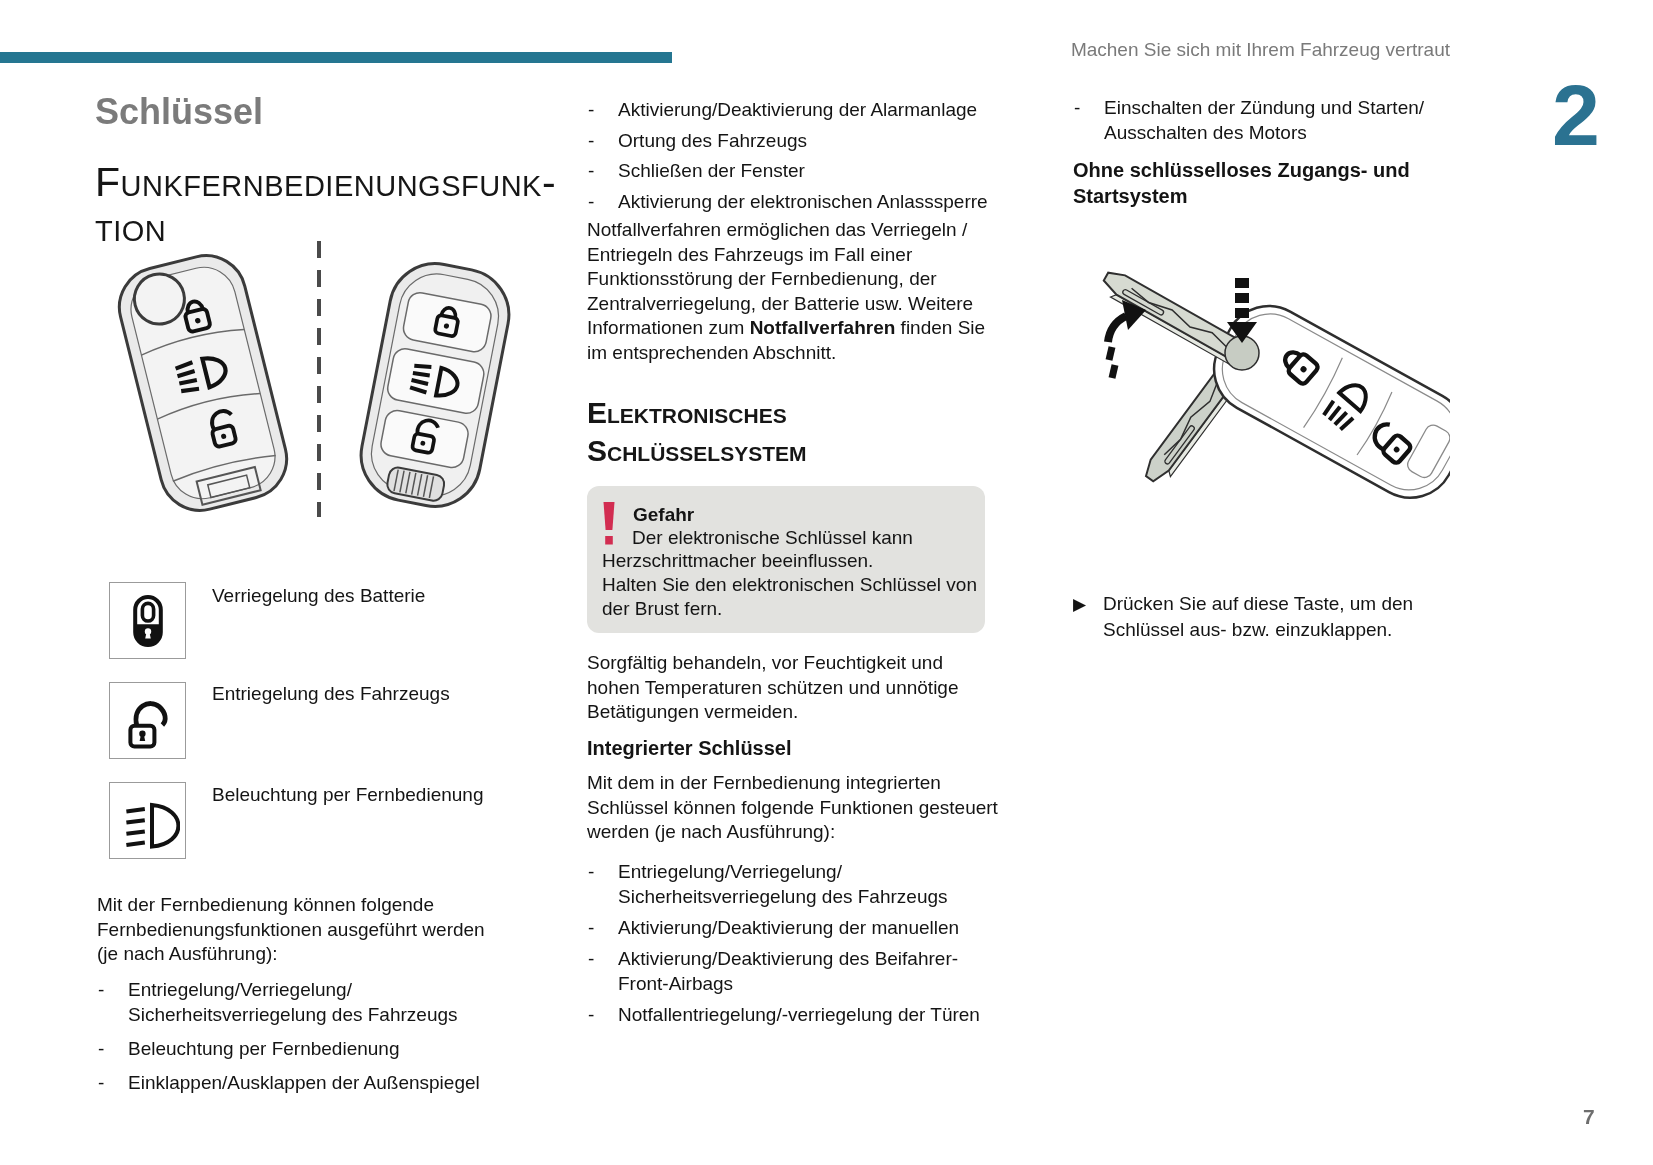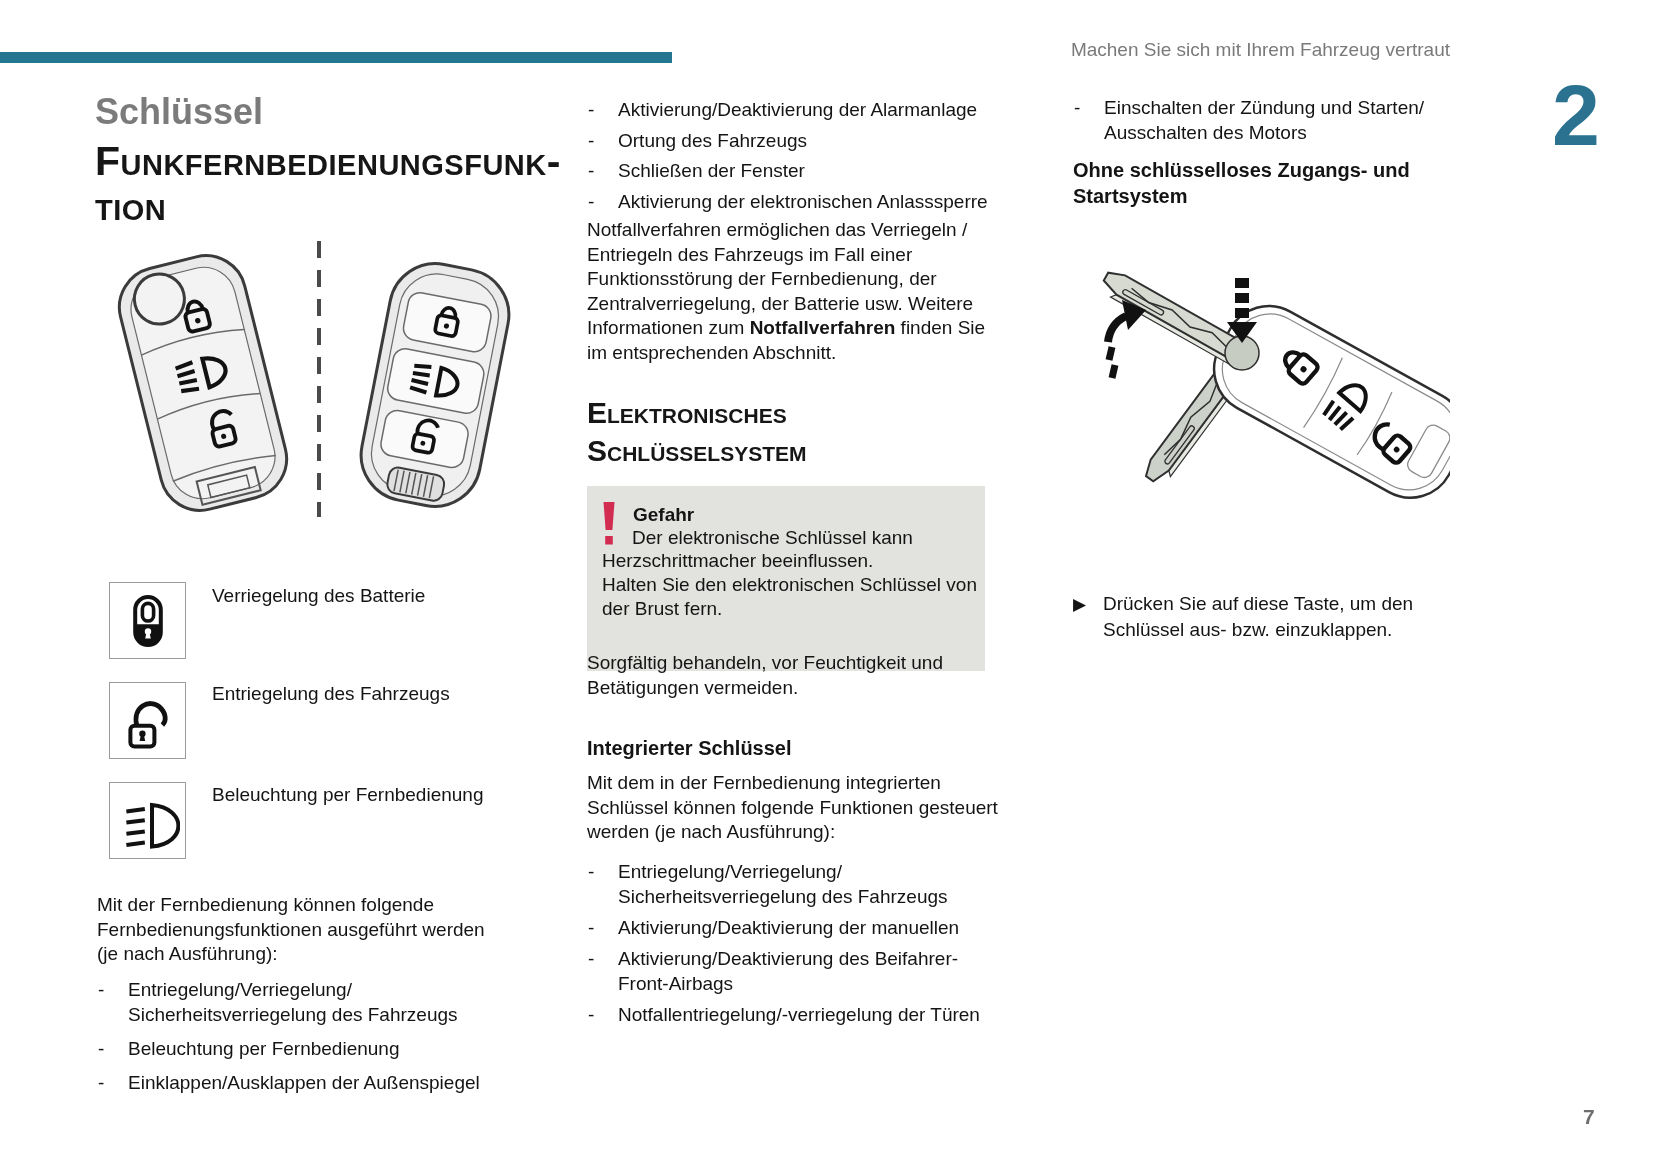--- a/index.html
+++ b/index.html
@@ -9,32 +9,32 @@
   .line{display:block;white-space:nowrap;}
   .body-text{font-size:19px;line-height:24.5px;color:#141414;}
   .bold{font-weight:700;}
   
   #topbar{left:0;top:52px;width:672px;height:11px;}
   
   #header-text{top:39px;right:203px;font-size:19px;color:#7a7a7a;white-space:nowrap;margin-left:16px;}
   #chapter-num{left:1552px;top:72px;font-size:86px;font-weight:700;line-height:1;}
   
   #page-title{left:95px;top:91px;font-size:36px;font-weight:700;color:#7b7b7b;}
-  #section-h{left:95px;top:139px;font-size:41px;line-height:45px;font-weight:700;
+  #section-h{left:95px;top:160px;font-size:41px;line-height:45px;font-weight:400;
              font-variant:small-caps;letter-spacing:.5px;color:#161616;}
   .iconbox{width:75px;height:75px;border:1px solid #9b9b9b;background:#fff;
            display:flex;align-items:center;justify-content:center;}
   .iconlabel{left:212px;font-size:19px;line-height:24px;white-space:nowrap;}
   
   .blist .item{position:relative;padding-left:31px;line-height:25px;font-size:19px;}
   .blist .dash{position:absolute;left:1px;top:0;}
   
   .smallcaps-h{font-variant:small-caps;font-weight:700;color:#161616;}
   
-  #danger-box{left:587px;top:486px;width:398px;height:185px;background:#e2e2df;border-radius:0;}
+  #danger-box{left:587px;top:486px;width:398px;height:147px;background:#e2e2df;border-radius:12px;}
   #danger-box .dline{position:absolute;font-size:19px;line-height:24px;white-space:nowrap;}
   .subhead{font-size:20px;font-weight:700;}
   #right-heading{font-size:20px;font-weight:700;line-height:25.5px;}
   #page-num{left:1583px;top:1105px;font-size:21px;font-weight:700;color:#6e6e6e;}
   svg{display:block;}
 </style>
 </head>
 <body>
 
 <svg width="0" height="0" style="position:absolute" aria-hidden="true">
@@ -209,20 +209,21 @@
   </svg>
   <div class="dline bold" style="left:46px;top:17px">Gefahr</div>
   <div class="dline" style="left:45px;top:40px">Der elektronische Schlüssel kann</div>
   <div class="dline" style="left:15px;top:63px">Herzschrittmacher beeinflussen.</div>
   <div class="dline" style="left:15px;top:87px">Halten Sie den elektronischen Schlüssel von</div>
   <div class="dline" style="left:15px;top:111px">der Brust fern.</div>
 </div>
 
 <div class="abs body-text" style="left:587px;top:651px">
   <span class="line">Sorgfältig behandeln, vor Feuchtigkeit und</span>
+  <span class="line">hohen Temperaturen schützen und unnötige</span>
   <span class="line">Betätigungen vermeiden.</span>
 </div>
 
 <div class="abs subhead" style="left:587px;top:737px">Integrierter Schlüssel</div>
 
 <div class="abs body-text" style="left:587px;top:771px">
   <span class="line">Mit dem in der Fernbedienung integrierten</span>
   <span class="line">Schlüssel können folgende Funktionen gesteuert</span>
   <span class="line">werden (je nach Ausführung):</span>
 </div>

